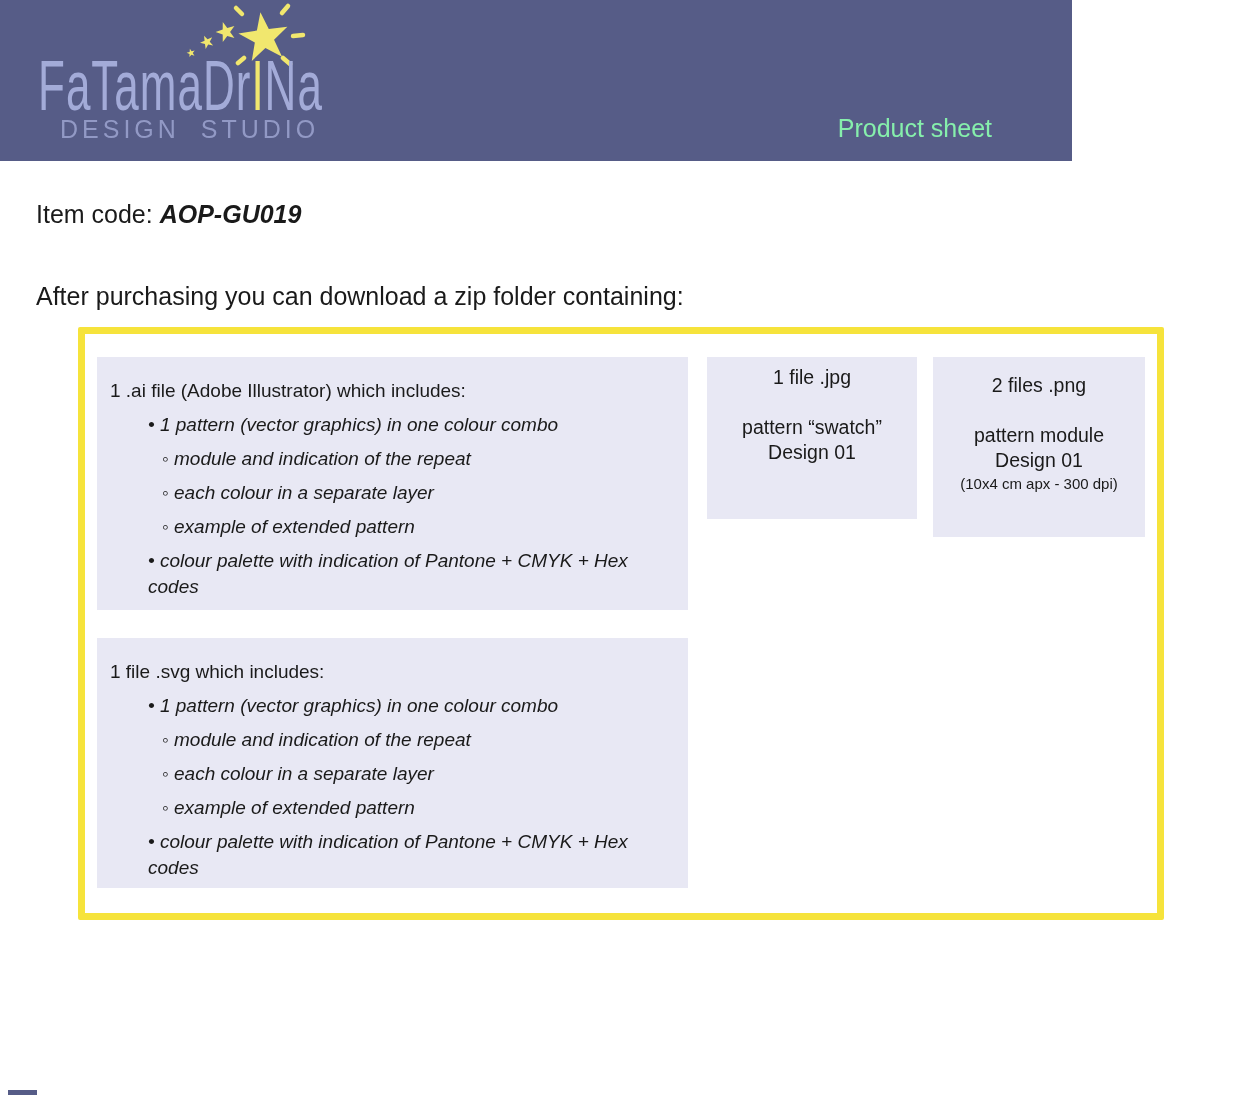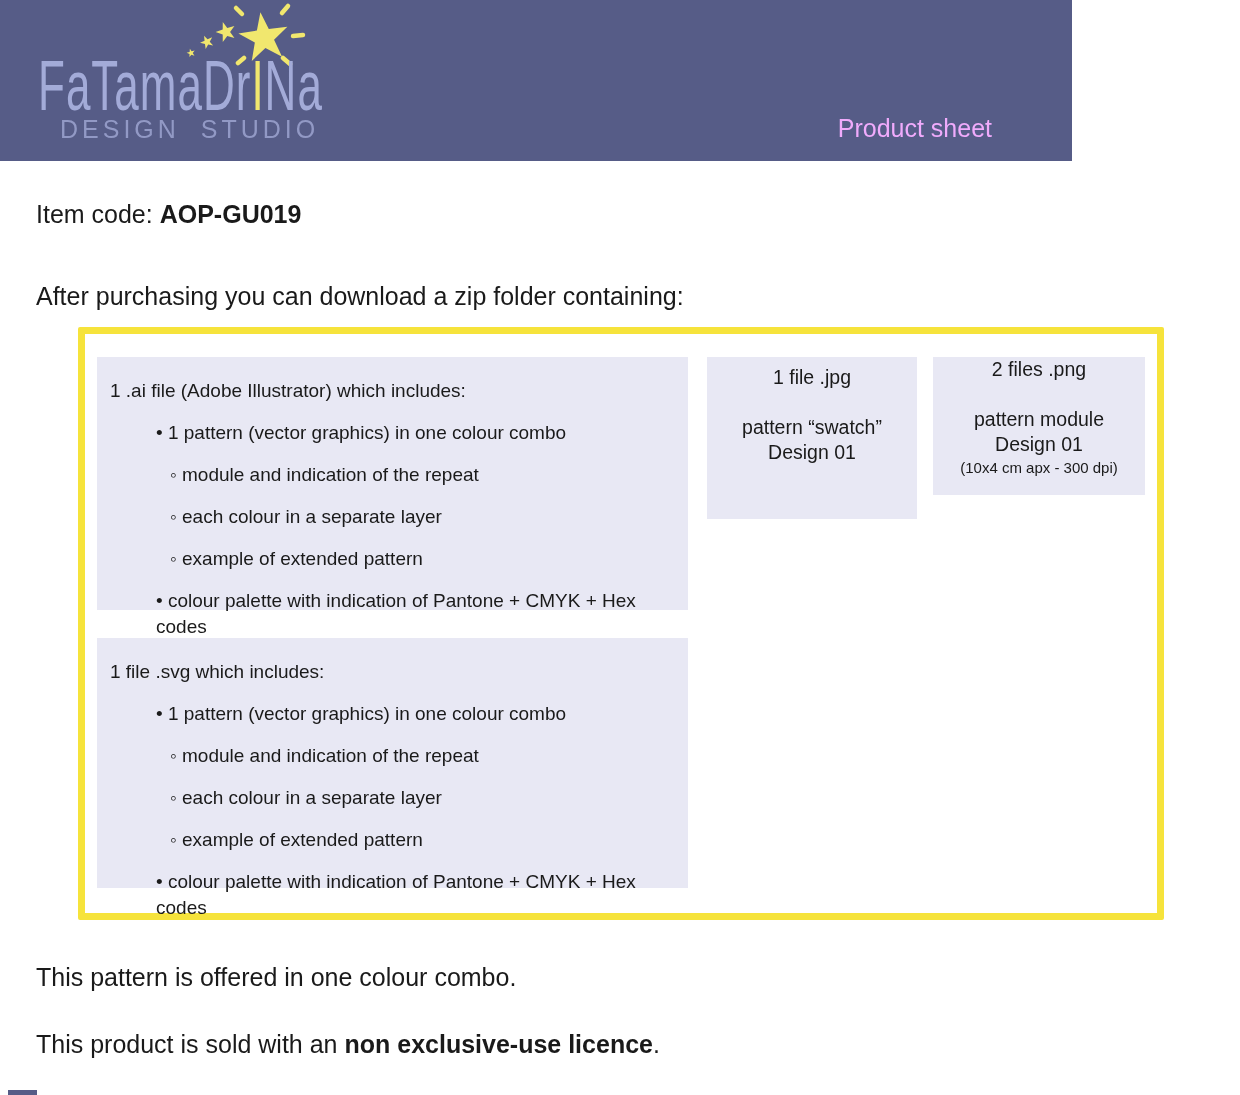--- a/index.html
+++ b/index.html
@@ -14,43 +14,43 @@
   .brand {
     position:absolute; left:38px; top:45px;
     font-size:44px; letter-spacing:1px; color:#a3abd8; white-space:nowrap;
     transform:scaleY(1.62); transform-origin:top left; font-weight:400;
   }
   .brand .wand { color:#f1e76e; }
   .brand-sub {
     position:absolute; left:60px; top:115px;
     font-size:25px; letter-spacing:4px; word-spacing:10px; color:#9299c5; white-space:nowrap;
   }
-  .doc-type { position:absolute; right:80px; top:114px; font-size:25px; color:#f0abfc; }
+  .doc-type { position:absolute; right:80px; top:114px; font-size:25px; color:#86efac; }
   .star-svg { position:absolute; left:178px; top:2px; }
 
   
   .item-code { position:absolute; left:36px; top:200px; font-size:25px; }
   .intro     { position:absolute; left:36px; top:266px; font-size:25px;margin-top:16px; }
   .note1     { position:absolute; left:36px; top:963px; font-size:25px; }
   .note2     { position:absolute; left:36px; top:1030px; font-size:25px; }
-  .bold { font-weight:700; }
+  .bold { font-weight:700;font-style:italic; }
 
   
   .contents-box {
     position:absolute; left:78px; top:327px; width:1086px; height:593px;
     box-sizing:border-box; border:7px solid #f6e33b; border-radius:2px; background:#ffffff;
   }
   .file-box { position:absolute; background:#e8e8f4; box-sizing:border-box; font-size:19px; line-height:26px; }
   .box-ai  { left:12px;  top:23px;  width:591px; height:253px; padding:21px 8px 0 13px; }
   .box-svg { left:12px;  top:304px; width:591px; height:250px; padding:21px 8px 0 13px; }
   .box-jpg { left:622px; top:23px;  width:210px; height:162px; padding-top:8px; text-align:center; font-size:19.5px; line-height:25px; }
-  .box-png { left:848px; top:23px;  width:212px; height:138px; padding-top:0;  text-align:center; font-size:19.5px; line-height:25px; }
+  .box-png { left:848px; top:23px;  width:212px; height:180px; padding-top:16px;  text-align:center; font-size:19.5px; line-height:25px; }
 
   .fb-title { margin:0; }
-  .li { margin:16px; }
+  .li { margin:8px;font-style:italic; }
   .li.lvl1 { padding-left:30px; }
   .li.lvl1::before { content:"\2022\00a0"; }
   .li.lvl2 { padding-left:44px; }
   .li.lvl2::before { content:"\25e6\00a0"; }
   .fb-line.blank { height:25px; }
   .fb-line.small { font-size:15px; line-height:22px; }
 
   
   .next-page-sliver { position:absolute; left:8px; top:1090px; width:29px; height:5px; background:#565c87; }
 </style>
@@ -120,22 +120,17 @@
       <div class="fb-title">1 file .svg which includes:</div>
       <div class="li lvl1">1 pattern (vector graphics) in one colour combo</div>
       <div class="li lvl2">module and indication of the repeat</div>
       <div class="li lvl2">each colour in a separate layer</div>
       <div class="li lvl2">example of extended pattern</div>
       <div class="li lvl1">colour palette with indication of Pantone + CMYK + Hex codes</div>
     </section>
 
   </div>
 
-  <div class="note1">This pattern is offered in one colour combo.</div>
 
-  <div class="note2">
-    <span>This product is sold with an</span>
-    <span class="bold">non exclusive-use licence</span><span>.</span>
-  </div>
 
   <div class="next-page-sliver"></div>
 
 </div>
 
 </body></html>

